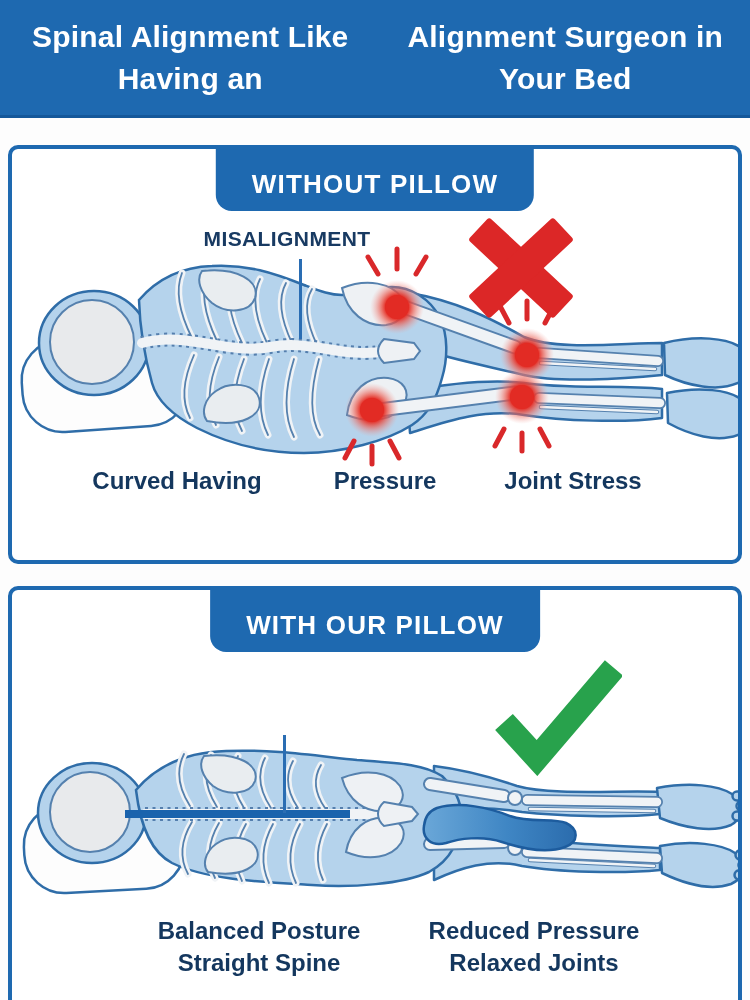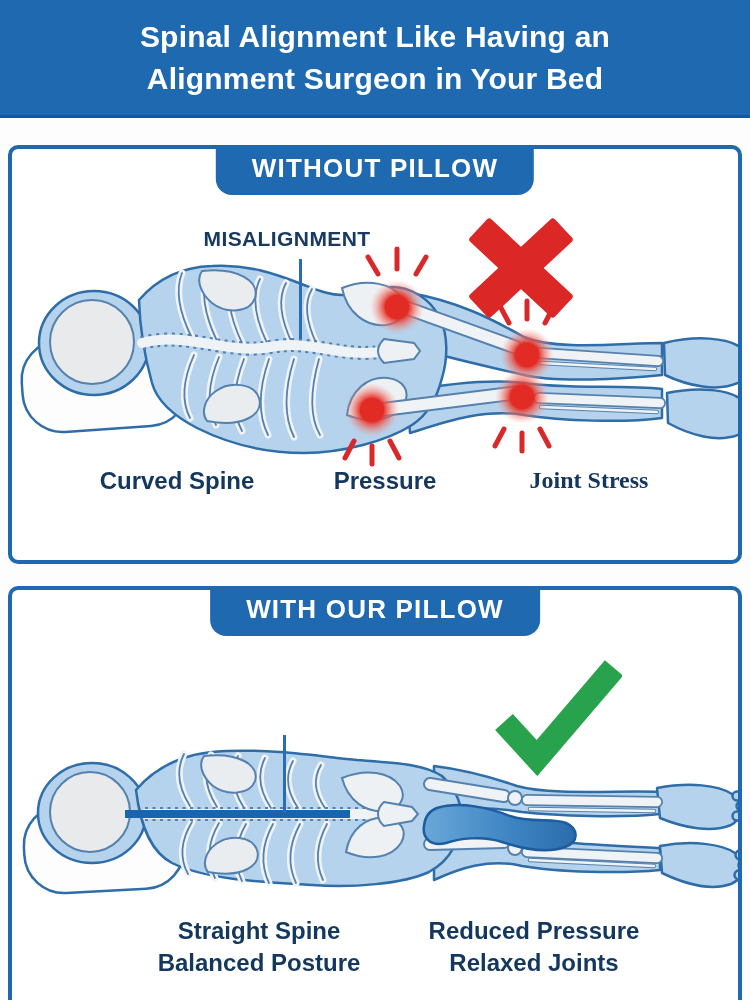--- a/index.html
+++ b/index.html
@@ -12,34 +12,34 @@
   *{margin:0;padding:0;box-sizing:border-box;}
   html,body{background:#e9e9e9;}
   .page{
     position:relative;width:750px;height:1000px;background:#fdfdfd;
     font-family:"Liberation Sans","DejaVu Sans",sans-serif;overflow:hidden;
     margin:0 auto;
   }
   .header{
     position:absolute;left:0;top:0;width:750px;height:118px;
     background:var(--accent-blue);border-bottom:3px solid #15589a;
-    display:flex;flex-direction:column;align-items:center;justify-content:center;
+    display:flex;flex-direction:row;align-items:center;justify-content:center;
     color:#fff;font-weight:800;font-size:30px;line-height:1.38;text-align:center;
     letter-spacing:.2px;
   }
   .panel{
     position:absolute;left:8px;width:734px;background:#fff;
     border:4px solid var(--accent-blue);border-radius:10px;
   }
   .panel-1{top:145px;height:419px;}
   .panel-2{top:569px;height:427px;margin-top:17px;}
   .panel-banner{
     position:absolute;top:-4px;left:50%;transform:translateX(-50%);
     background:var(--accent-blue);color:#fff;font-weight:800;font-size:26px;
-    letter-spacing:1.2px;padding:8px 36px 11px;border-radius:0 0 16px 16px;
+    letter-spacing:1.2px;padding:24px 36px 11px;border-radius:0 0 16px 16px;
     white-space:nowrap;z-index:3;
   }
   .callout{
     position:absolute;color:var(--navy-text);font-weight:700;font-size:21px;
     letter-spacing:.4px;text-align:center;line-height:1.3;z-index:2;
   }
   .callout-1{left:135px;top:76px;width:280px;}
   .callout-2{left:106px;top:85px;width:280px;}
   .pointer-line{
     position:absolute;width:3px;background:#2a6db3;z-index:2;
@@ -54,21 +54,21 @@
   .skel-2{top:148px;height:180px;}
   .labels-row{position:absolute;left:0;width:726px;z-index:2;}
   .labels-1{top:316px;}
   .labels-2{top:325px;}
   .cat-label{
     position:absolute;text-align:center;color:#14375e;font-weight:700;
     font-size:24px;line-height:1.32;
   }
   .l1a{left:55px;width:220px;}
   .l1b{left:258px;width:230px;}
-  .l1c{left:462px;width:230px;font-family:Liberation Serif, serif;}
+  .l1c{left:446px;width:230px;}
   .l2a{left:107px;width:280px;}
   .l2b{left:382px;width:280px;text-align:center;}
   .cat-label span{display:block;}
 </style>
 </head>
 <body>
 
 <div class="page">
 
   <div class="header">
@@ -207,21 +207,21 @@
           <path d="M 492,188 L 483,205"></path>
           <path d="M 528,188 L 537,205"></path>
         <path d="M 360,205 L 360,223"></path>
           <path d="M 342,200 L 333,217"></path>
           <path d="M 378,200 L 387,217"></path>
       </g>
     </svg>
 
     <div class="labels-row labels-1">
       <div class="cat-label l1a">
-        <span>Curved Spine</span>
+        <span>Curved Having</span>
         <span></span>
       </div>
       <div class="cat-label l1b">
         <span>Pressure</span>
       </div>
       <div class="cat-label l1c">
         <span>Joint Stress</span>
         <span></span>
       </div>
     </div>
@@ -332,22 +332,22 @@
         <circle cx="503" cy="110" r="7" fill="#f0f3f6" stroke="#5581ae" stroke-width="2"></circle>
       </g>
 
       <path d="M 113,76 L 338,76" stroke="#1a63ad" stroke-width="8" fill="none"></path>
 
       <path d="M 425,70 C 448,63 478,70 498,78 C 518,85 542,80 554,85 C 567,91 567,104 553,109 C 534,116 508,110 490,104 C 470,97 446,101 434,105 C 419,109 410,100 412,88 C 413,78 417,73 425,70 Z" fill="url(#kpg)" stroke="#1d5c9e" stroke-width="2.5"></path>
     </svg>
 
     <div class="labels-row labels-2">
       <div class="cat-label l2a">
+        <span>Balanced Posture</span>
         <span>Straight Spine</span>
-        <span>Balanced Posture</span>
       </div>
       <div class="cat-label l2b">
         <span>Reduced Pressure</span>
         <span>Relaxed Joints</span>
       </div>
     </div>
   </div>
 
 </div>
 

